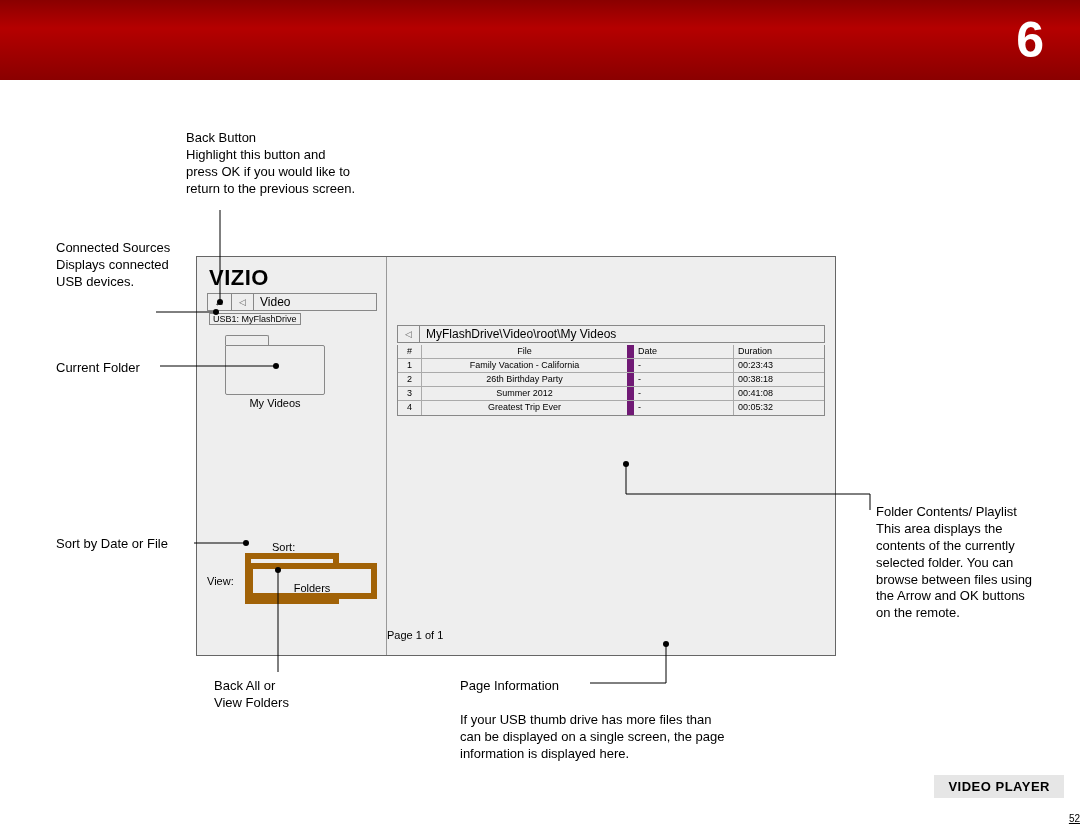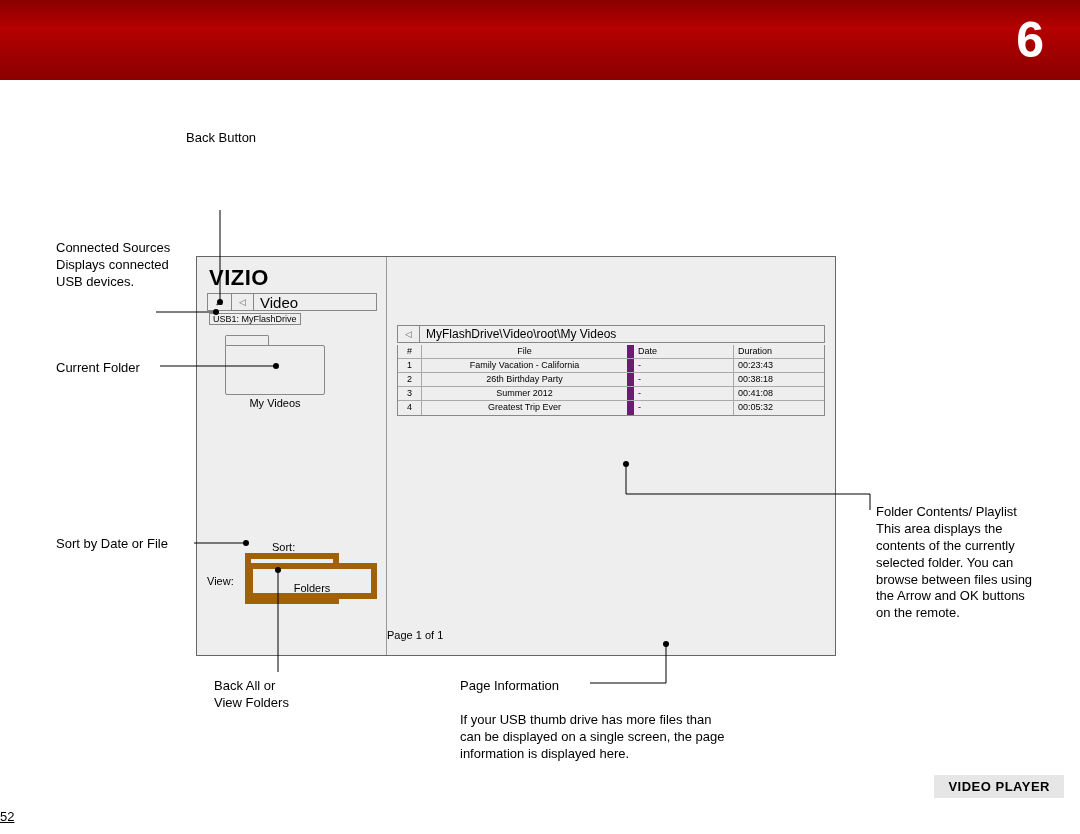--- a/index.html
+++ b/index.html
@@ -73,21 +73,21 @@
   .tri-cell {
     width: 22px; height: 100%;
     border-right: 1px solid #888;
     display: flex; align-items: center; justify-content: center;
     font-size: 9px;
     color: #666;
   }
   .nav-label {
     flex: 1;
     padding: 16px 6px;
-    font-size: 15px;
+    font-size: 12px;
   }
   .usb-label {
     position: absolute;
     left: 12px; top: 56px;
     font-size: 9px;
     border: 1px solid #888;
     padding: 0 3px;
     background: #eee;
   }
   .folder-icon {
@@ -171,22 +171,22 @@
   .c4 { width: 90px; padding: 0 4px; }
   .page-info {
     position: absolute;
     left: 0; right: 0; bottom: 14px;
     font-size: 11px;
   }
   .page-num {
     position: absolute;
     left: 0; right: 0;
     bottom: 10px;
-    text-align: left;
-    font-size: 13px;
+    text-align: right;
+    font-size: 10px;
     text-decoration: underline;
   }
   .caption-bar {
     position: absolute;
     right: 16px;
     bottom: 36px;
     background: #e6e6e6;
     padding: 4px 14px;
     font-weight: bold;
     letter-spacing: 0.5px;
@@ -201,20 +201,21 @@
 </style>
 </head>
 <body>
 
 <div class="red-banner">
   <div class="chapter-number">6</div>
 </div>
 
 <div class="callout" style="left:186px; top:130px; width:170px;">
   <strong>Back Button</strong><br>
+  <span>Highlight this button and press OK if you would like to return to the previous screen.</span>
 </div>
 
 <div class="callout" style="left:56px; top:240px; width:140px;">
   <strong>Connected Sources</strong><br>
   <span>Displays connected USB devices.</span>
 </div>
 
 <div class="callout" style="left:56px; top:360px; width:140px;">
   <strong>Current Folder</strong>
 </div>

